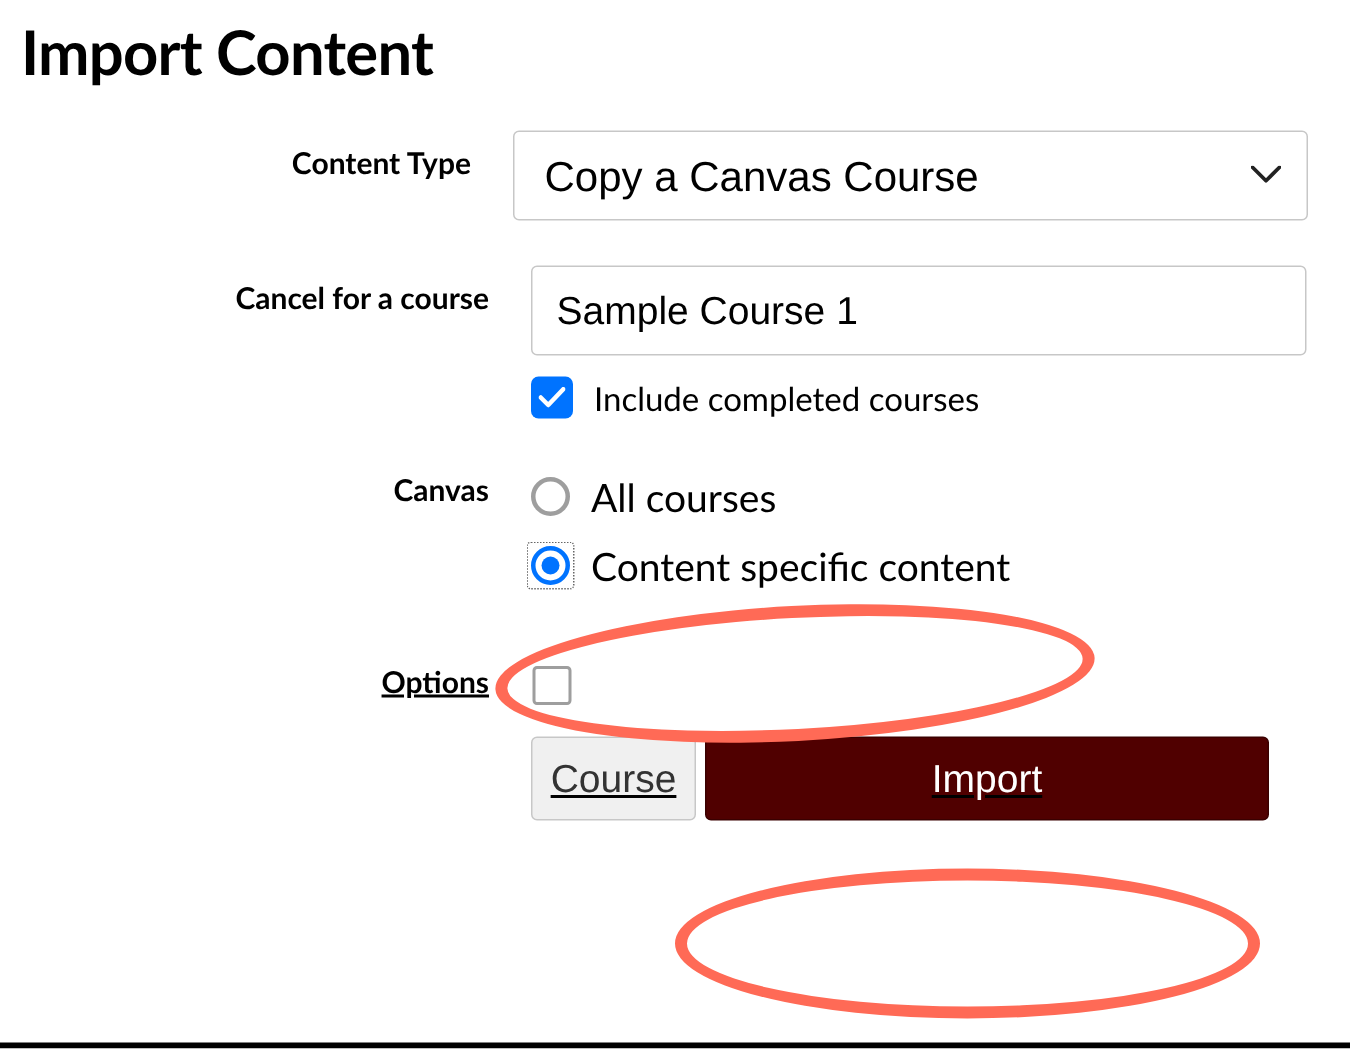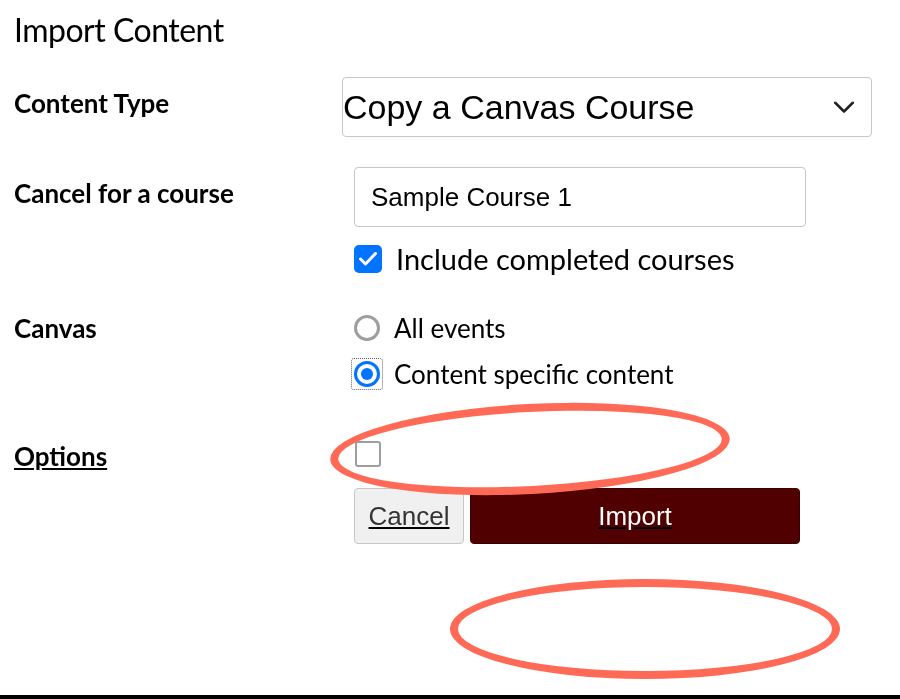--- a/index.html
+++ b/index.html
@@ -9,76 +9,77 @@
       margin: 0;
       padding: 10px 14px;
       font-family: "Lato", "Helvetica Neue", Arial, sans-serif;
       background: #fff;
       width: 900px;
       height: 699px;
       position: relative;
       overflow: hidden;
     }
     h1.page-title {
-      font-size: 32px;
-      font-weight: 400;
+      font-size: 41px;
+      font-weight: 700;
       margin: 0 0 28px 0;
       letter-spacing: -0.5px;
     }
     .form-row {
       display: flex;
       align-items: flex-start;
       margin-bottom: 30px;
     }
     .form-label {
       width: 340px;
+      text-align: right;
       padding-right: 28px;
-      font-size: 26px;
+      font-size: 20px;
       font-weight: 700;
       padding-top: 10px;
     }
     .form-control-area {
       flex: 1;
       padding-right: 14px;
     }
     .select-wrapper {
       position: relative;
       width: 530px;
     }
     select.content-type {
       width: 100%;
       height: 60px;
-      font-size: 34px;
-      padding: 8px 0;
+      font-size: 28px;
+      padding: 8px 20px;
       border: 1px solid #c7c7c7;
       border-radius: 4px;
       appearance: none;
       background: #fff;
       cursor: pointer;
     }
     .select-wrapper .chevron {
       position: absolute;
       right: 18px;
       top: 50%;
       transform: translateY(-50%);
       pointer-events: none;
     }
     .text-input {
-      width: 452px;
+      width: 517px;
       height: 60px;
       font-size: 26px;
       padding: 8px 16px;
       border: 1px solid #c7c7c7;
       border-radius: 4px;
     }
     .checkbox-row {
       display: flex;
       align-items: center;
       margin-top: 14px;
-      font-size: 29px;
+      font-size: 22px;
     }
     .check-wrapper {
       width: 28px;
       height: 28px;
       margin-right: 14px;
       display: inline-flex;
       align-items: center;
       justify-content: center;
       flex-shrink: 0;
     }
@@ -152,21 +153,21 @@
     .btn-cancel {
       background: #f0f0f0;
       border: 1px solid #c7c7c7;
       color: #333;
       width: 110px;
     }
     .btn-import {
       background: #500000;
       border: 1px solid #3a0000;
       color: #fff;
-      width: 330px;
+      width: 376px;
       margin-left: 6px;
     }
     
     .annot {
       position: absolute;
       border: 8px solid #ff6a56;
       border-radius: 50%;
       pointer-events: none;
     }
     .annot1 {
@@ -227,40 +228,40 @@
       <span>Include completed courses</span>
     </div>
   </div>
 </div>
 
 <div class="form-row" style="margin-top:36px;">
   <div class="form-label" style="padding-top:0;">Canvas</div>
   <div class="form-control-area">
     <div class="radio-row">
       <span class="radio"></span>
-      <span>All events</span>
+      <span>All courses</span>
     </div>
     <div class="radio-row">
       <span class="radio selected"></span>
       <span>Content specific content</span>
     </div>
   </div>
 </div>
 
 <div class="form-row" style="margin-top:36px; margin-bottom:12px;text-decoration:underline;">
   <div class="form-label" style="padding-top:0;">Options</div>
   <div class="form-control-area">
     <div class="checkbox-row" style="margin-top:0;">
       <span class="check-wrapper">
         <span class="check-empty"></span>
       </span>
     </div>
 
     <div class="button-row">
-      <button class="btn btn-cancel">Cancel</button>
+      <button class="btn btn-cancel">Course</button>
       <button class="btn btn-import">Import</button>
     </div>
   </div>
 </div>
 
 <div class="annot annot1"></div>
 <div class="annot annot2"></div>
 
 <div class="bottom-rule"></div>
 

